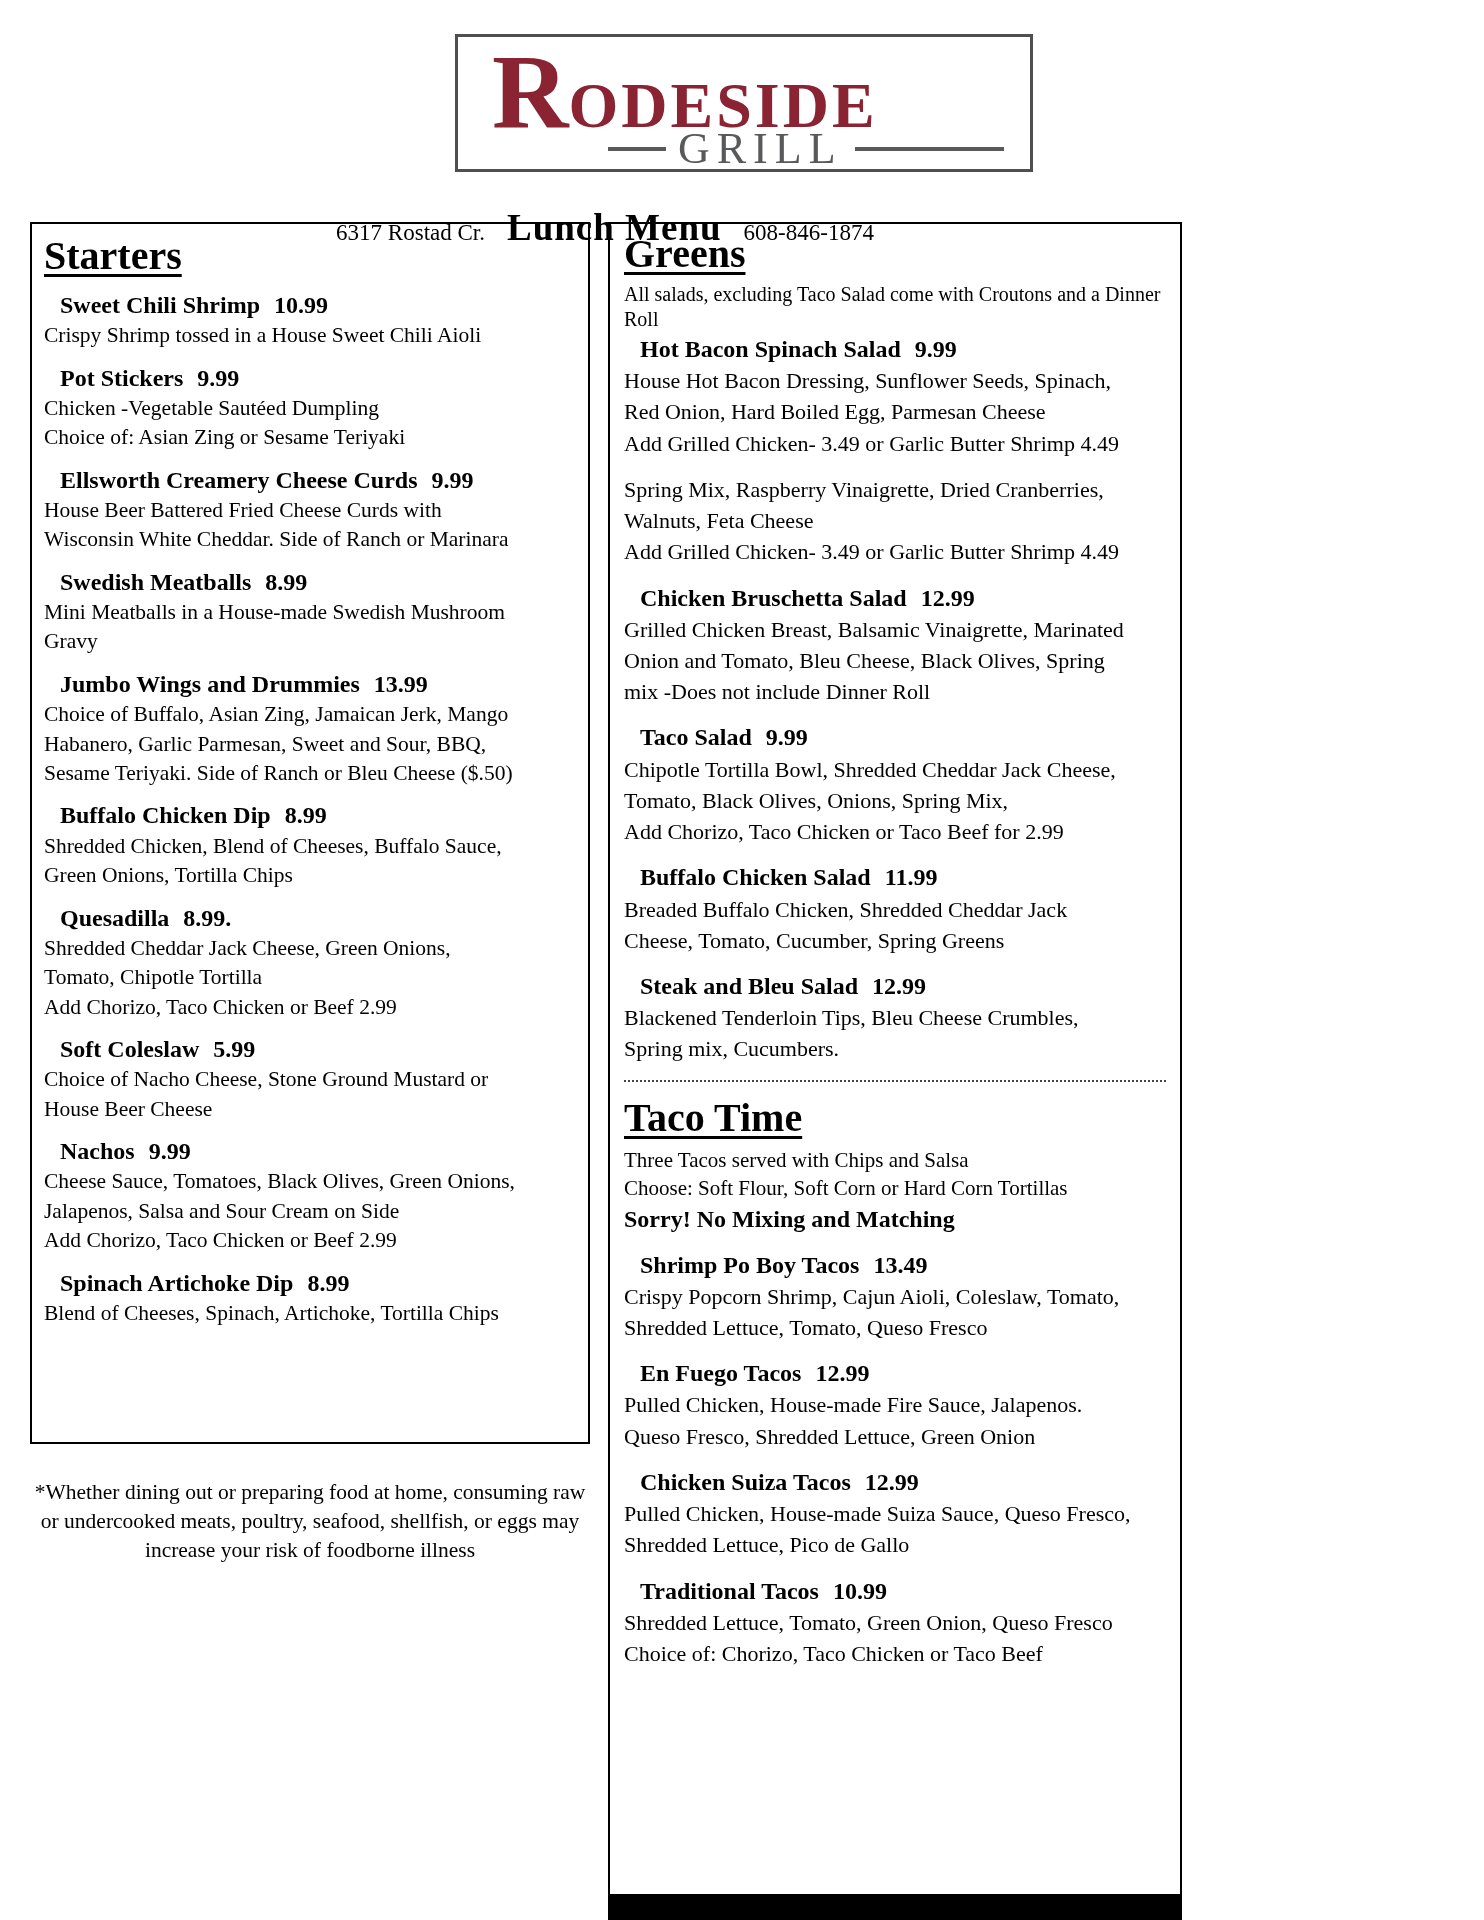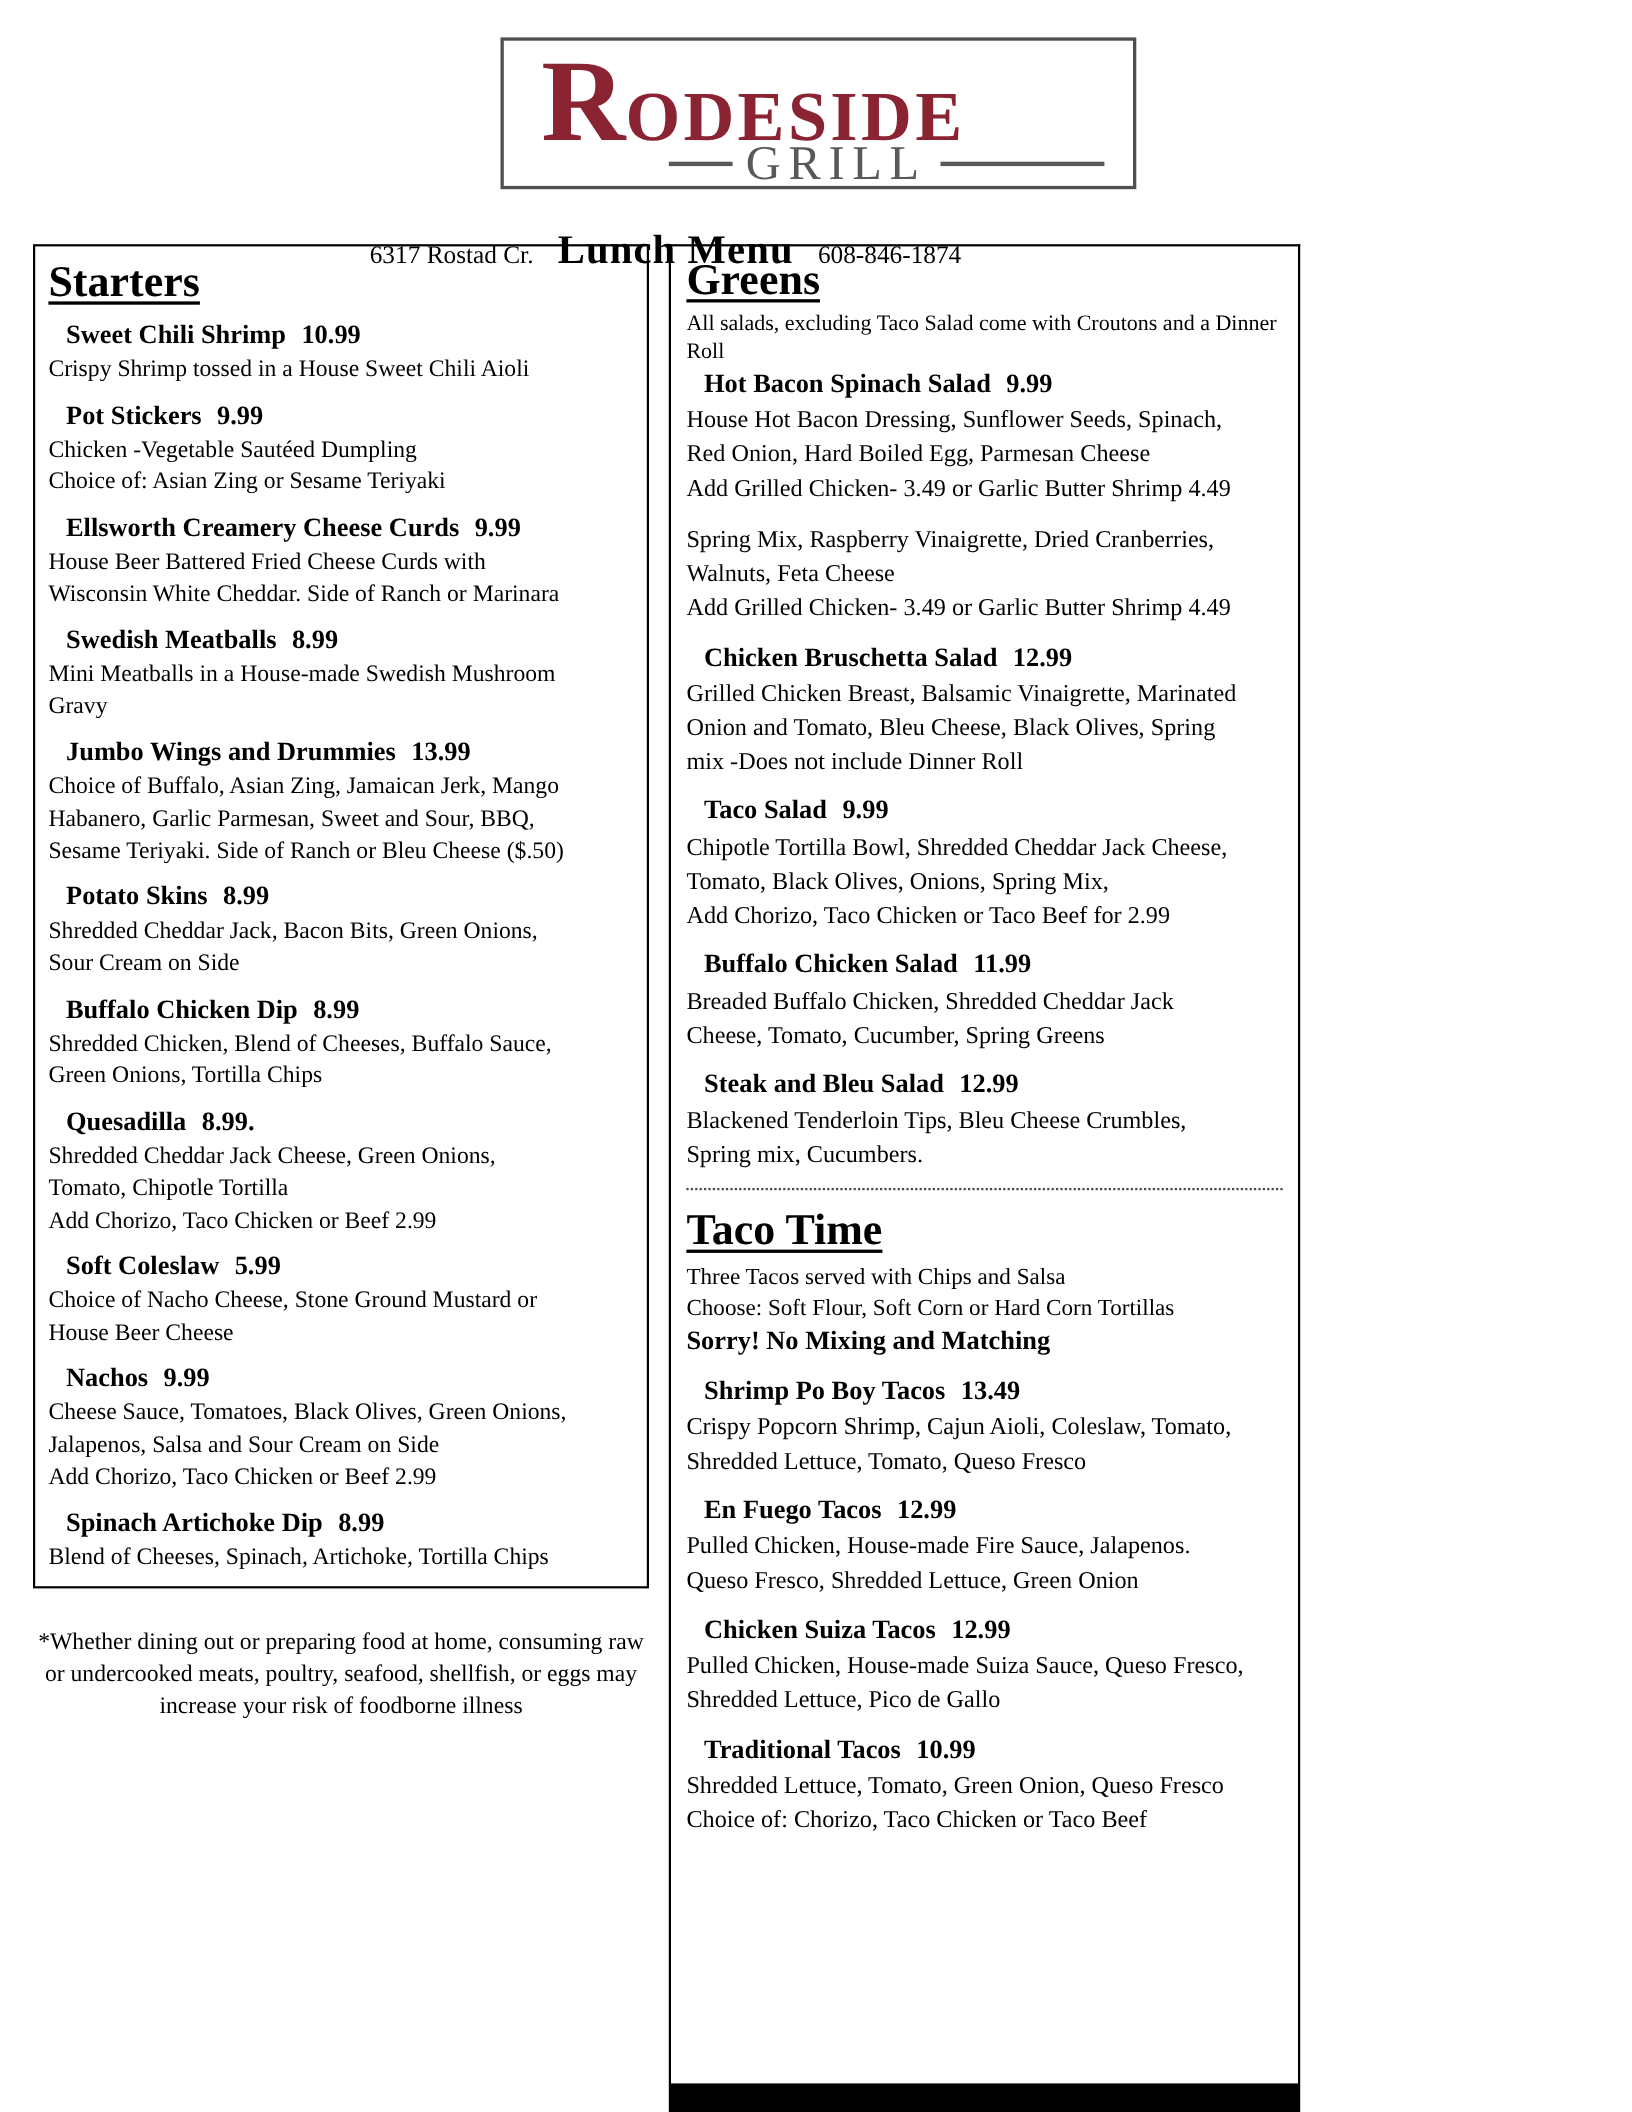--- a/index.html
+++ b/index.html
@@ -200,27 +200,20 @@
 
   <div class="menu-item">
     <div class="item-head">
       <span class="item-name">Jumbo Wings and Drummies</span><span class="item-price">13.99</span>
     </div>
     <div class="item-desc">Choice of Buffalo, Asian Zing, Jamaican Jerk, Mango
 Habanero, Garlic Parmesan, Sweet and Sour, BBQ,
 Sesame Teriyaki. Side of Ranch or Bleu Cheese ($.50)</div>
   </div>
 
-  <div class="menu-item">
-    <div class="item-head">
-      <span class="item-name">Potato Skins</span><span class="item-price">8.99</span>
-    </div>
-    <div class="item-desc">Shredded Cheddar Jack, Bacon Bits, Green Onions,
-Sour Cream on Side</div>
-  </div>
 
   <div class="menu-item">
     <div class="item-head">
       <span class="item-name">Buffalo Chicken Dip</span><span class="item-price">8.99</span>
     </div>
     <div class="item-desc">Shredded Chicken, Blend of Cheeses, Buffalo Sauce,
 Green Onions, Tortilla Chips</div>
   </div>
 
   <div class="menu-item">

